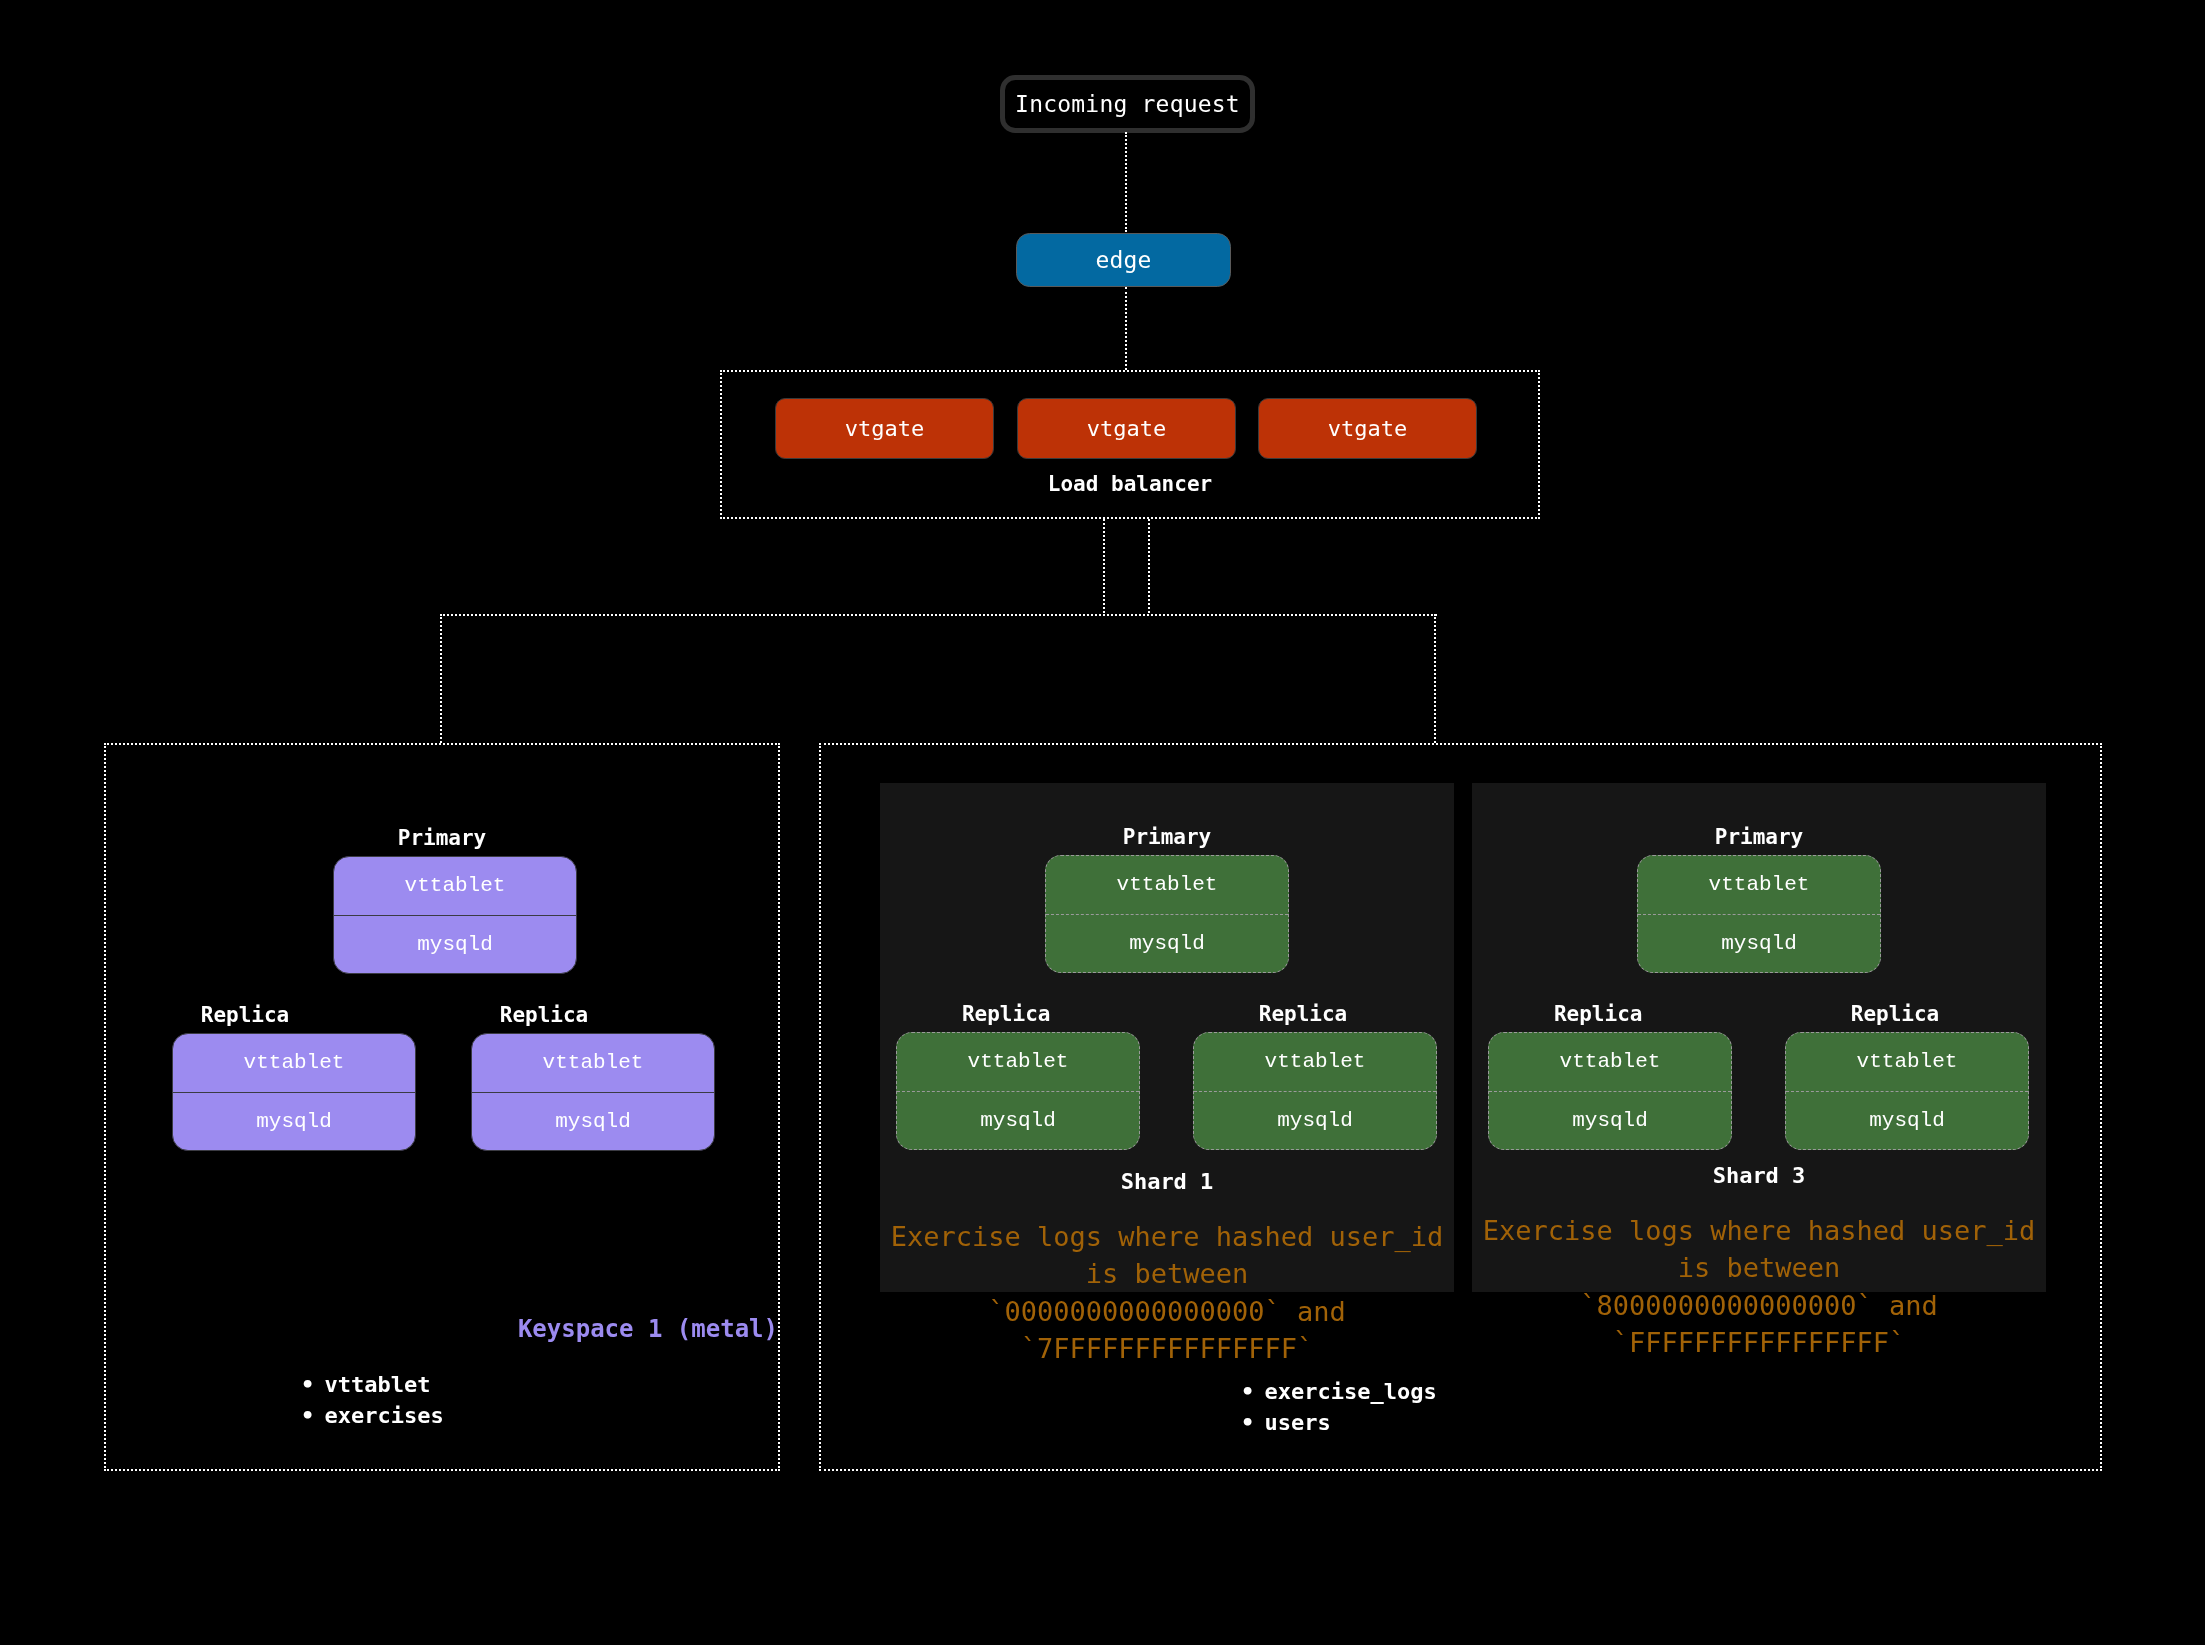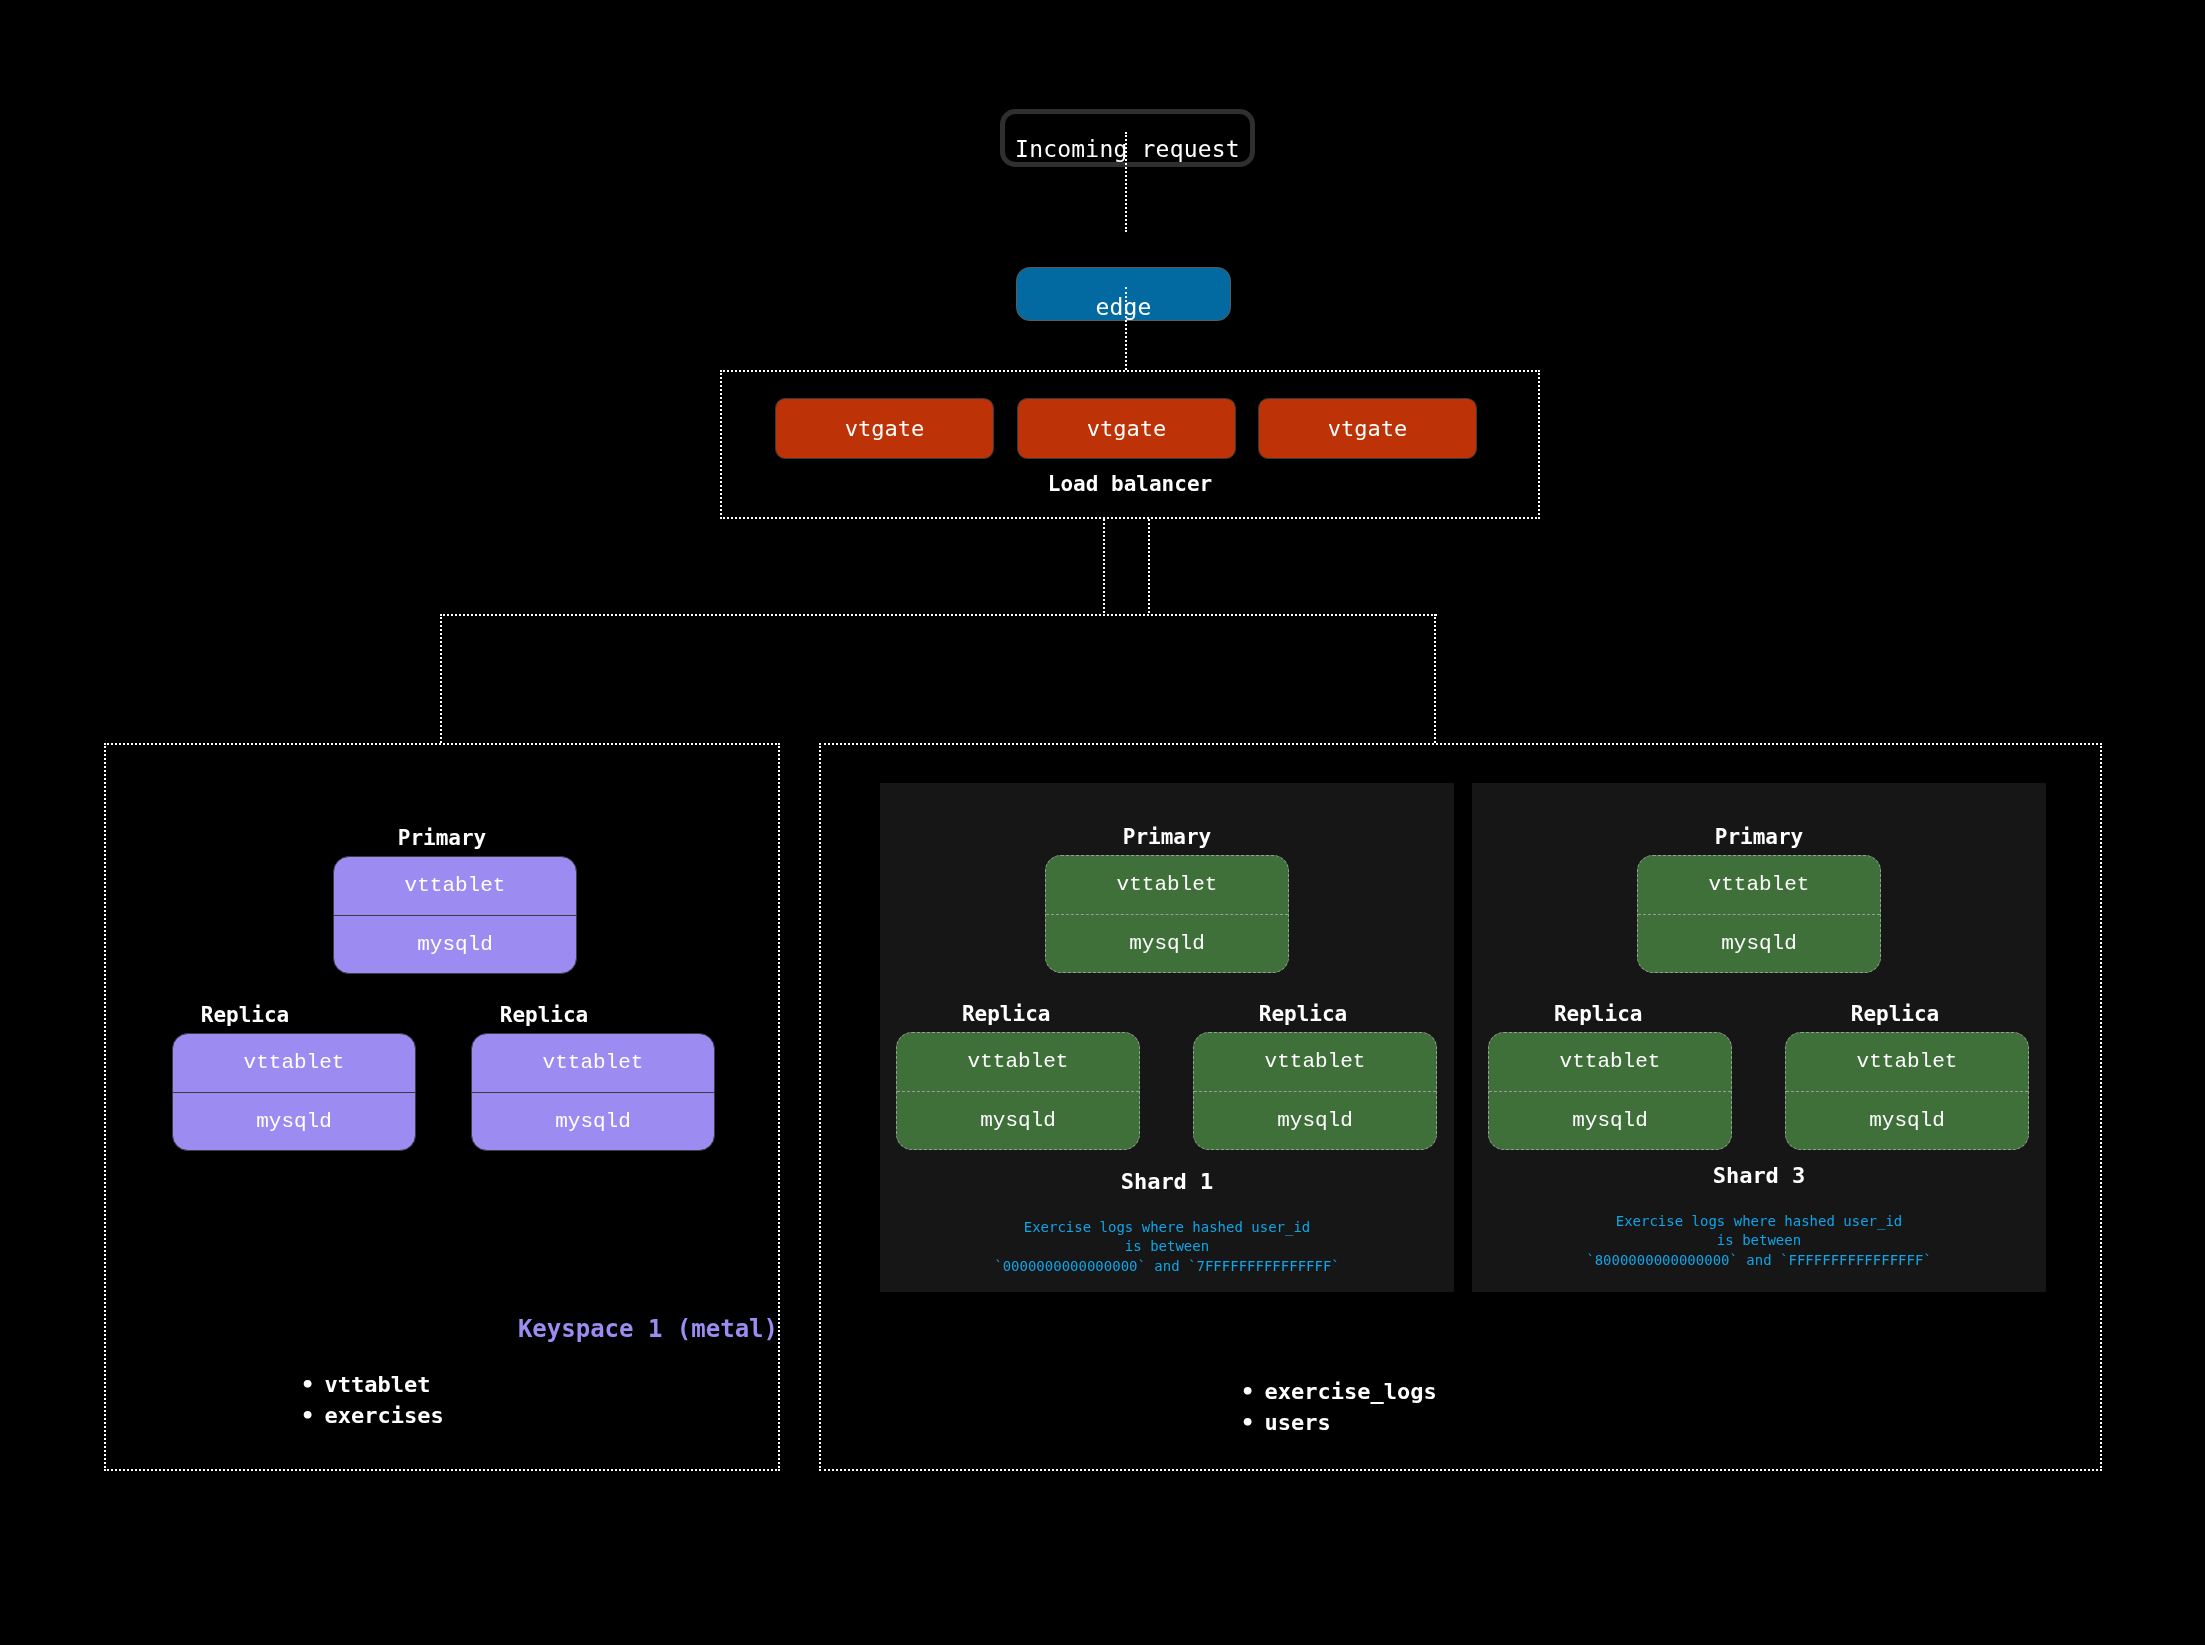--- a/index.html
+++ b/index.html
@@ -21,27 +21,26 @@
     width: 2205px;
     height: 1645px;
   }
 
   
   .abs { position: absolute; box-sizing: border-box; }
 
   
   .node-box {
     display: flex;
-    align-items: flex-end;
+    align-items: center;
     justify-content: center;
     border-radius: 12px;
     font-size: 22px;
     letter-spacing: 0.2px;
     white-space: nowrap;
-    margin-top: 34px;
   }
   .incoming-box {
     border: 5.1px solid #2f2f2f;
     background: #000;
     border-radius: 15.3px;
     font-size: 23px;
   }
   .edge-box {
     border: 1.7px solid #5a5a5a;
     background: #0369a1;
@@ -139,23 +138,23 @@
     text-align: center;
     width: 100%;
     font-size: 22px;
     font-weight: bold;
     color: #ffffff;
   }
   .shard-desc {
     position: absolute;
     width: 100%;
     text-align: center;
-    font-size: 14px;
+    font-size: 27px;
     line-height: 1.38;
-    color: #0ea5e9;
+    color: #a16207;
     white-space: pre-line;
   }
 
   .keyspace-title {
     position: absolute;
     text-align: right;
     font-size: 24px;
     font-weight: bold;
     white-space: nowrap;
   }

